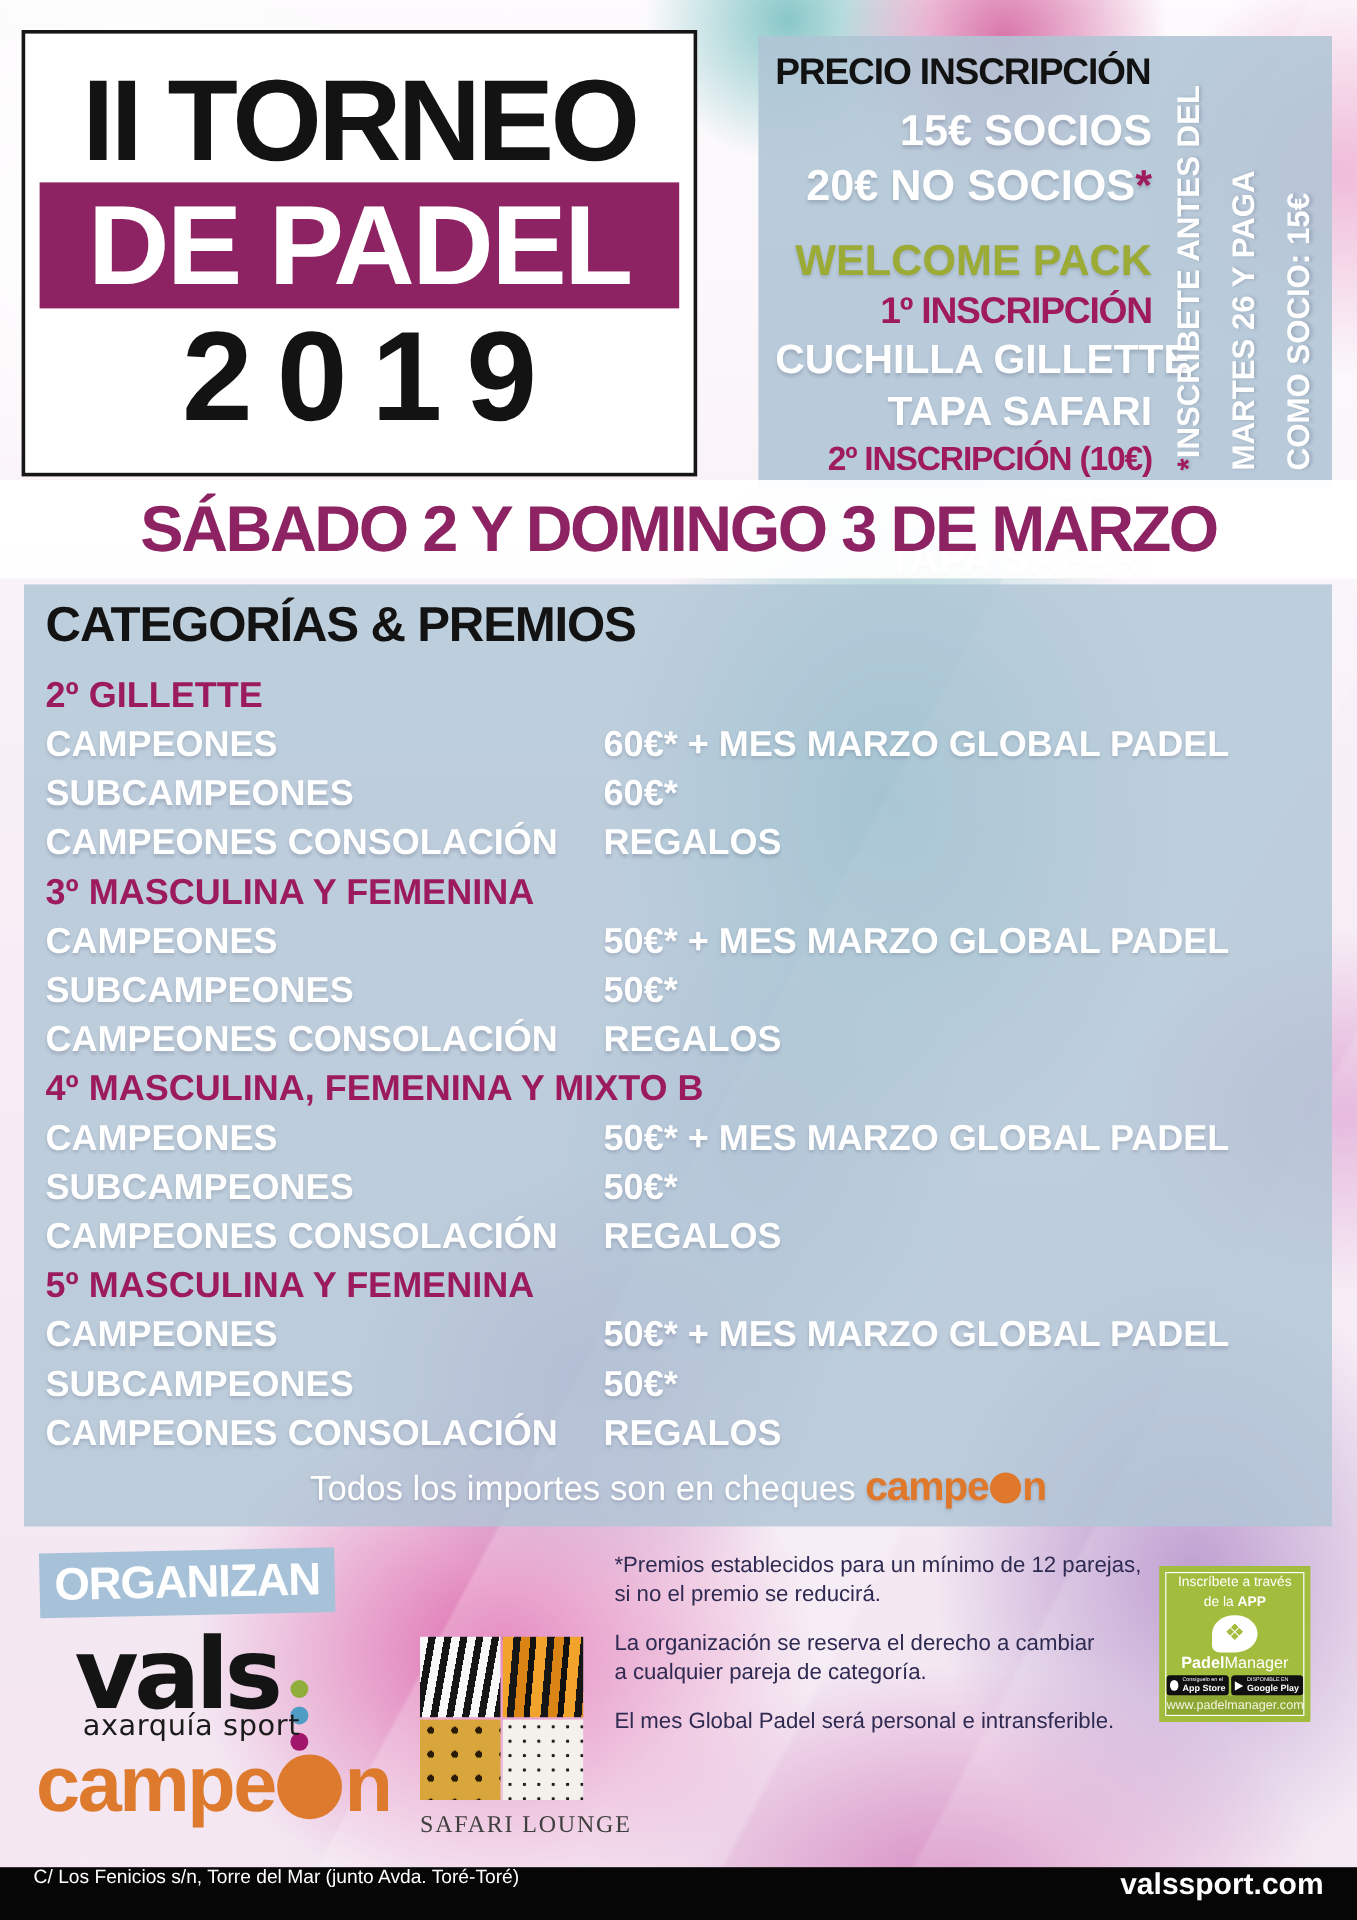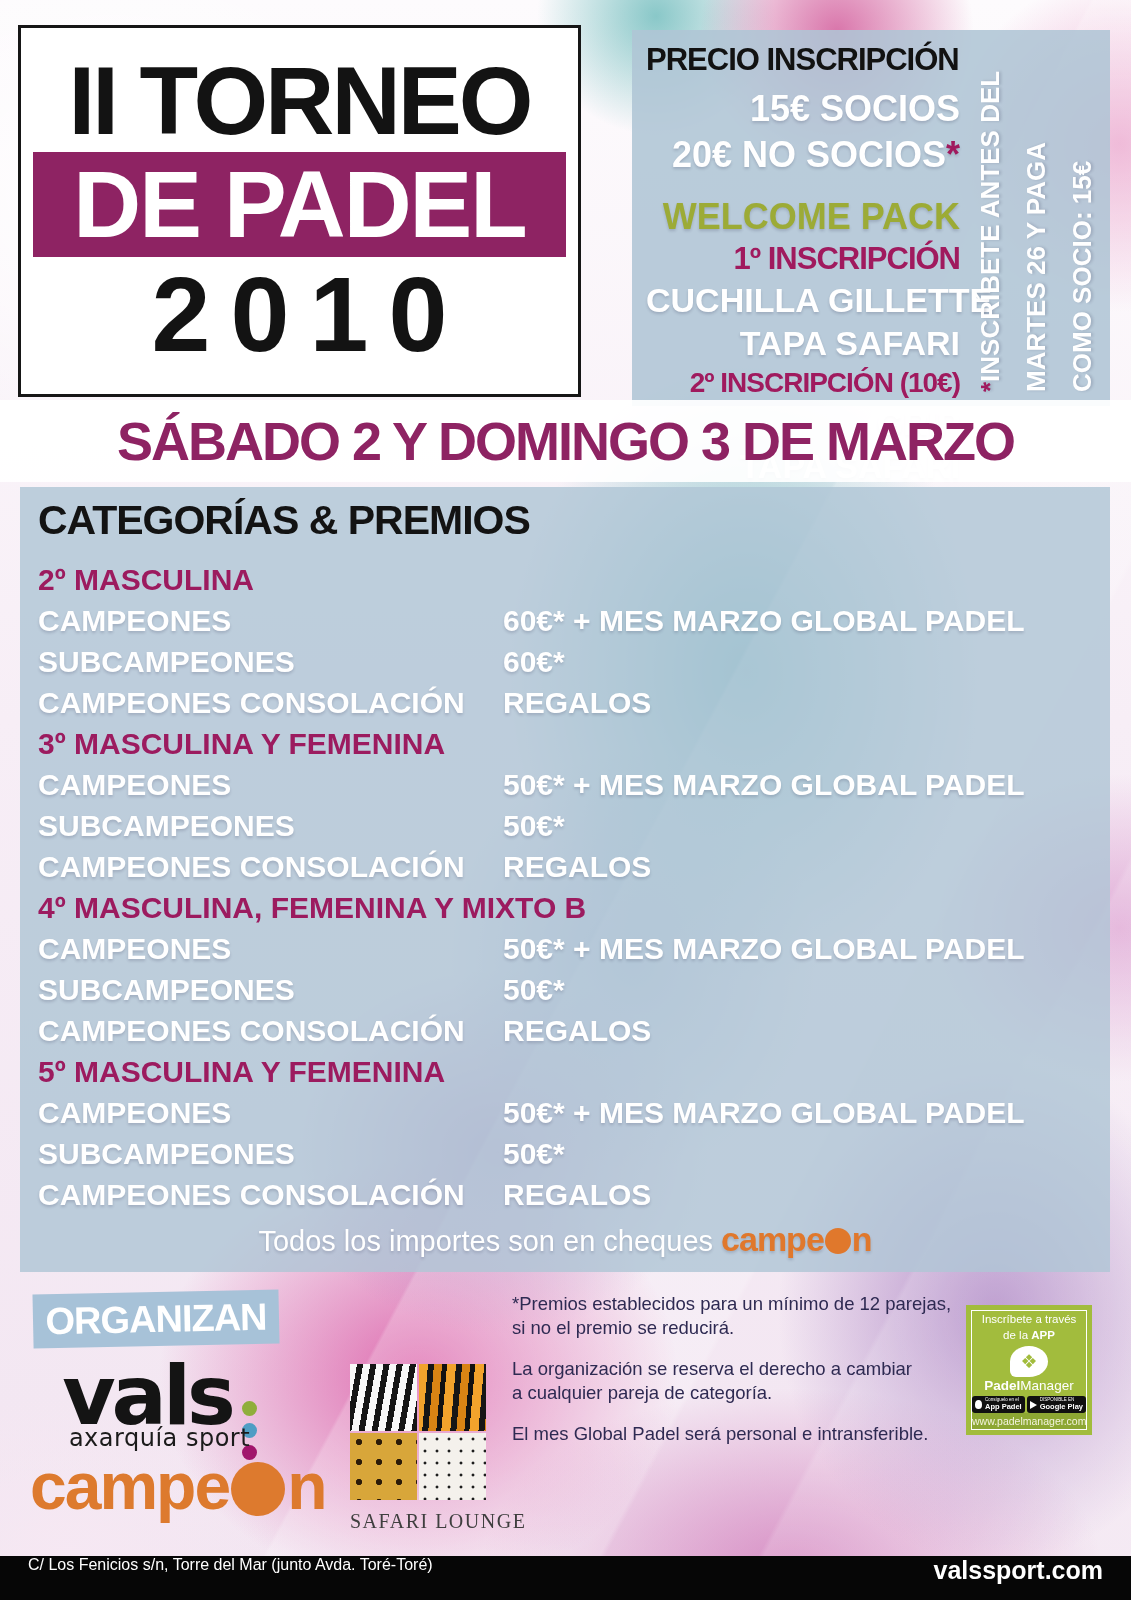--- a/index.html
+++ b/index.html
@@ -132,21 +132,21 @@
 </head>
 <body>
 
 <div class="poster">
   <div class="smoke"></div>
   <div class="streaks"></div>
 
   <div class="title-box">
     <div class="t1">II TORNEO</div>
     <div class="t2">DE PADEL</div>
-    <div class="t3">2010</div>
+    <div class="t3">2019</div>
   </div>
 
   <div class="price-panel">
     <div class="price-main">
       <div class="price-heading">PRECIO INSCRIPCIÓN</div>
       <div class="pl-big tsh">15€ SOCIOS</div>
       <div class="pl-big tsh"><span>20€ NO SOCIOS</span><span class="ast">*</span></div>
       <div class="pl-olive tsh">WELCOME PACK</div>
       <div class="pl-mag">1º INSCRIPCIÓN</div>
       <div class="pl-sm tsh">CUCHILLA GILLETTE</div>
@@ -163,21 +163,21 @@
   </div>
 
   <div class="date-banner">
     <div class="date-text">SÁBADO 2 Y DOMINGO 3 DE MARZO</div>
   </div>
 
   <div class="cat-panel">
     <div class="cat-heading">CATEGORÍAS &amp; PREMIOS</div>
 
     <div class="cat-list">
-      <div class="cat-name">2º MASCULINA</div>
+      <div class="cat-name">2º GILLETTE</div>
       <div class="cat-row">
           <span class="tsh">CAMPEONES</span>
           <span class="tsh">60€* + MES MARZO GLOBAL PADEL</span>
         </div>
       <div class="cat-row">
           <span class="tsh">SUBCAMPEONES</span>
           <span class="tsh">60€*</span>
         </div>
       <div class="cat-row">
           <span class="tsh">CAMPEONES CONSOLACIÓN</span>
@@ -271,21 +271,21 @@
       <div class="app-line"><span>de la </span><b>APP</b></div>
       <div class="pm-logo">
           <span class="pm-glyph">❖</span>
         </div>
       <div class="pm-name"><b>Padel</b><span>Manager</span></div>
       <div class="badges">
         <div class="badge">
           <span class="apple-blob"></span>
           <span class="badge-text">
               <span class="badge-small">Consíguelo en el</span>
-              <span class="badge-big">App Padel</span>
+              <span class="badge-big">App Store</span>
             </span>
         </div>
         <div class="badge">
           <span class="play-tri"></span>
           <span class="badge-text">
               <span class="badge-small">DISPONIBLE EN</span>
               <span class="badge-big">Google Play</span>
             </span>
         </div>
       </div>

